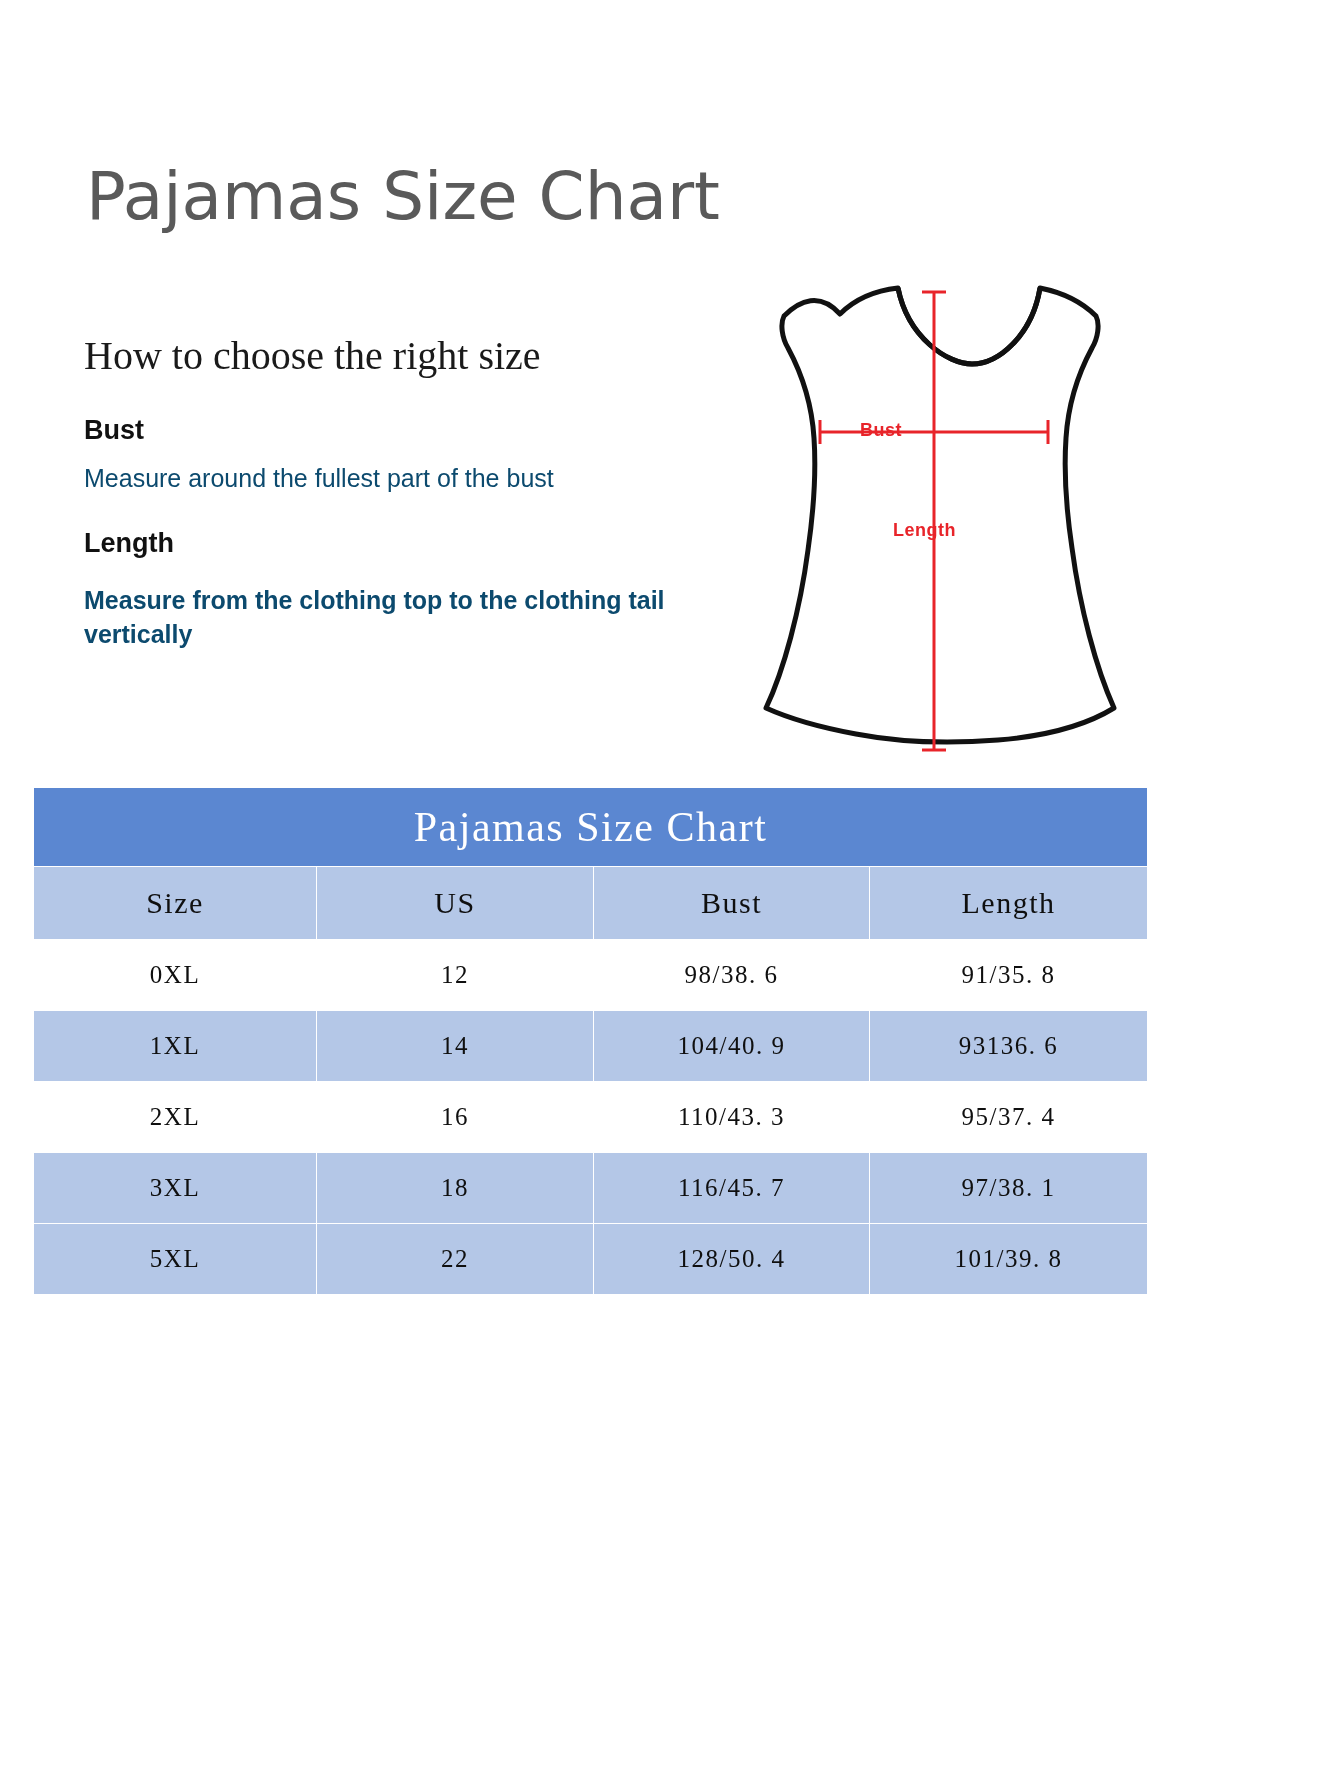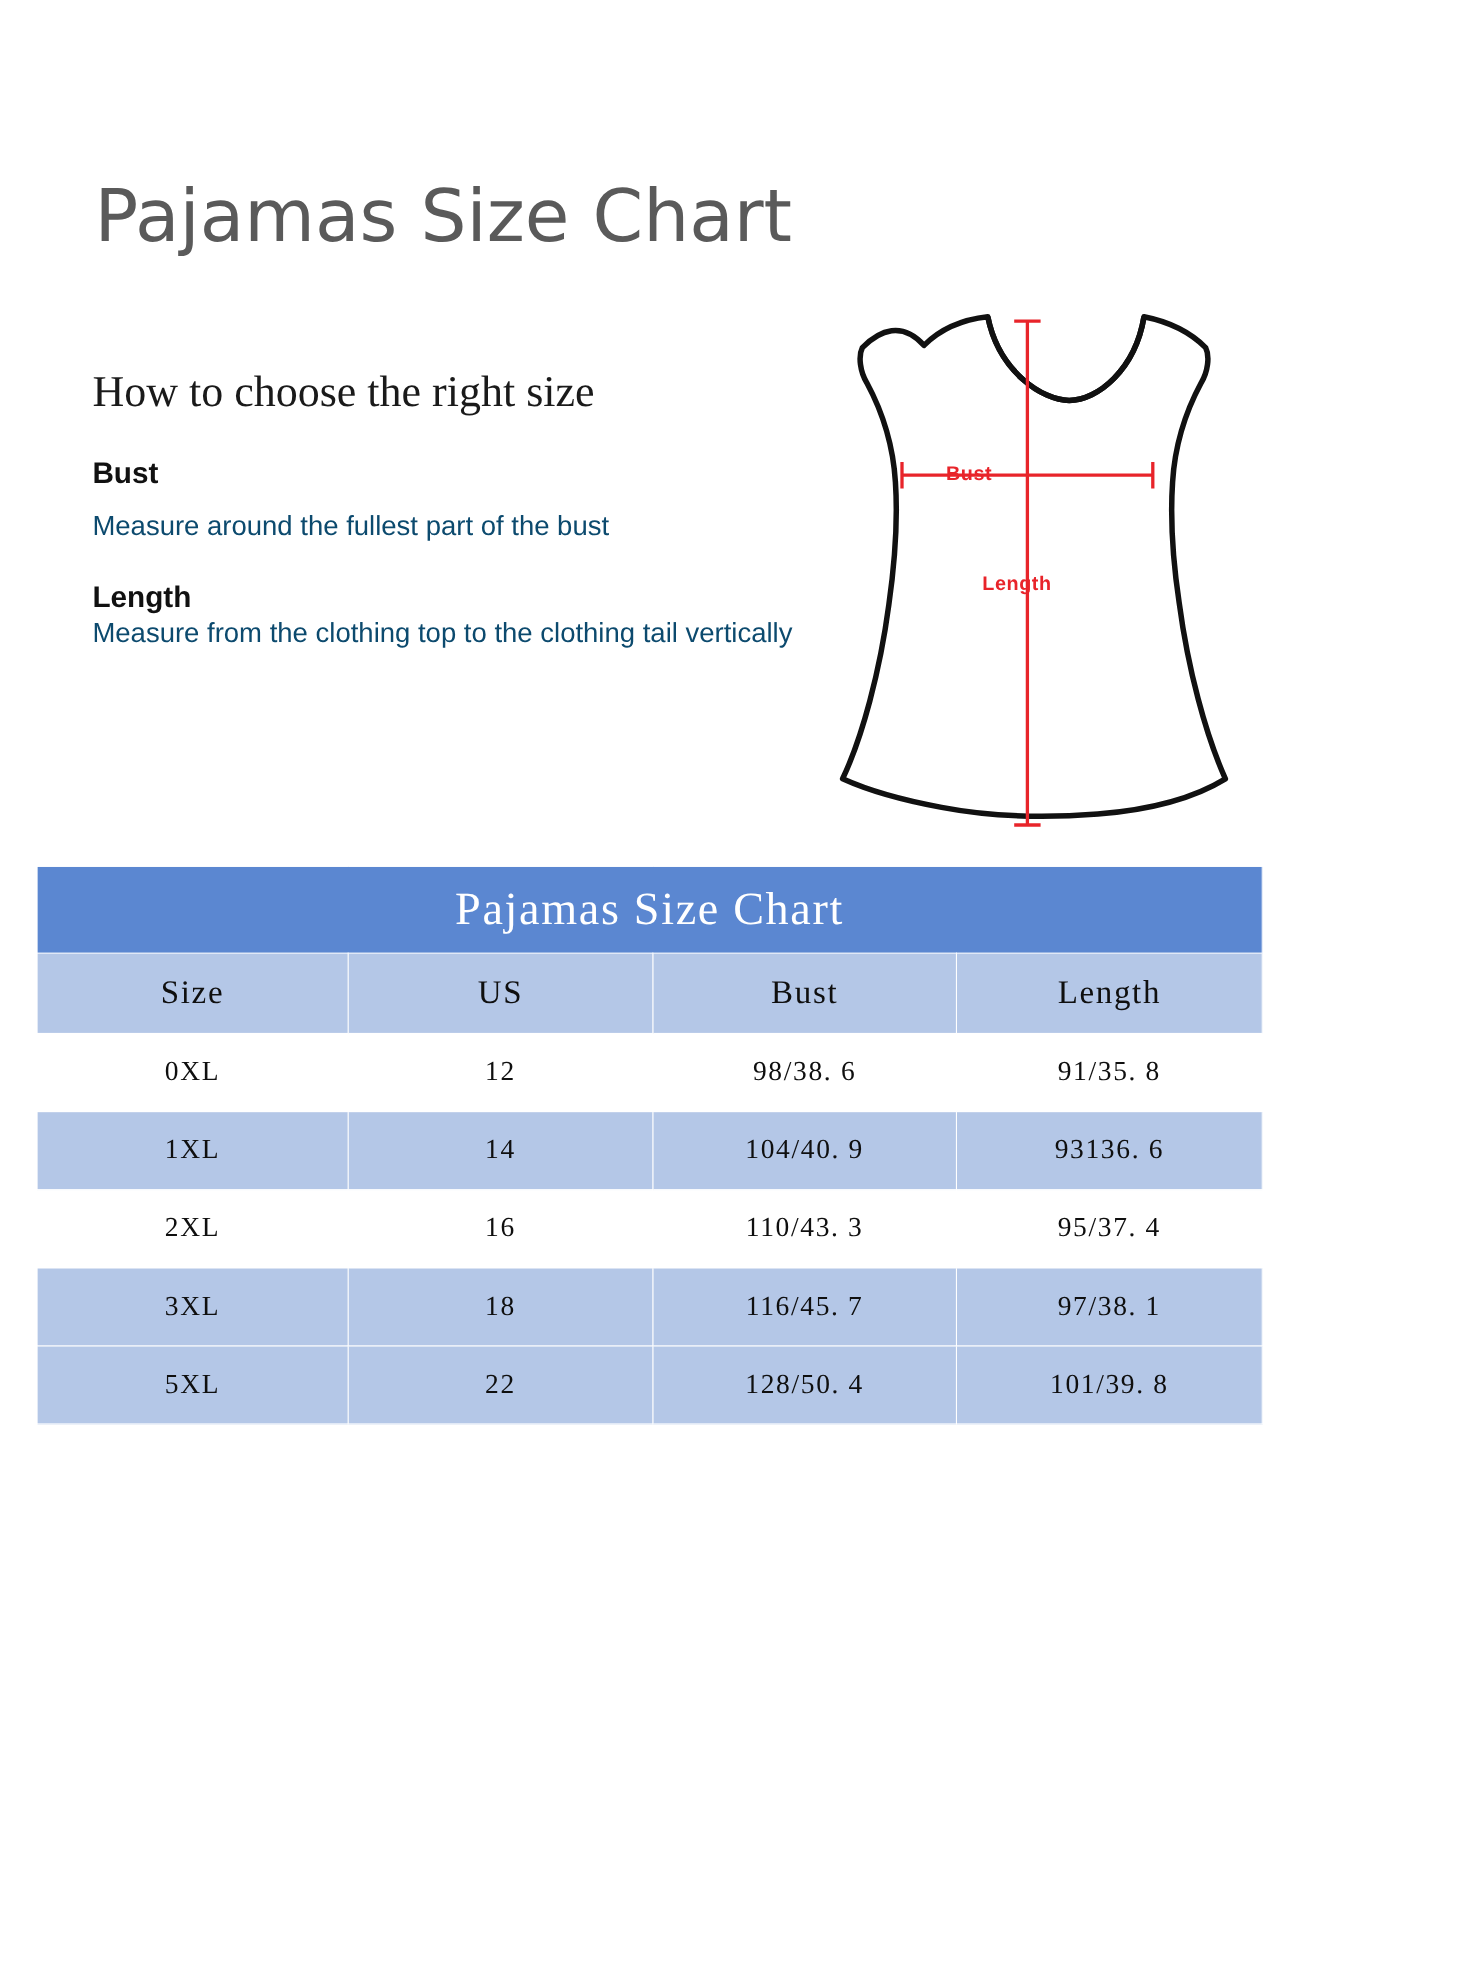--- a/index.html
+++ b/index.html
@@ -58,21 +58,21 @@
     font-size: 25px;
     color: #0c4a6e;
     font-family: "Liberation Sans", sans-serif;
     line-height: 1.35;
     width: 680px;
   }
 
   #bust-label { top: 415px; }
   #bust-desc  { top: 462px; }
   #length-label { top: 528px; }
-  #length-desc  { top: 560px; }
+  #length-desc  { top: 584px; font-weight: bold; }
 
   .garment {
     position: absolute;
     left: 748px;
     top: 278px;
     width: 380px;
     height: 490px;
   }
 
   .diagram-text {

